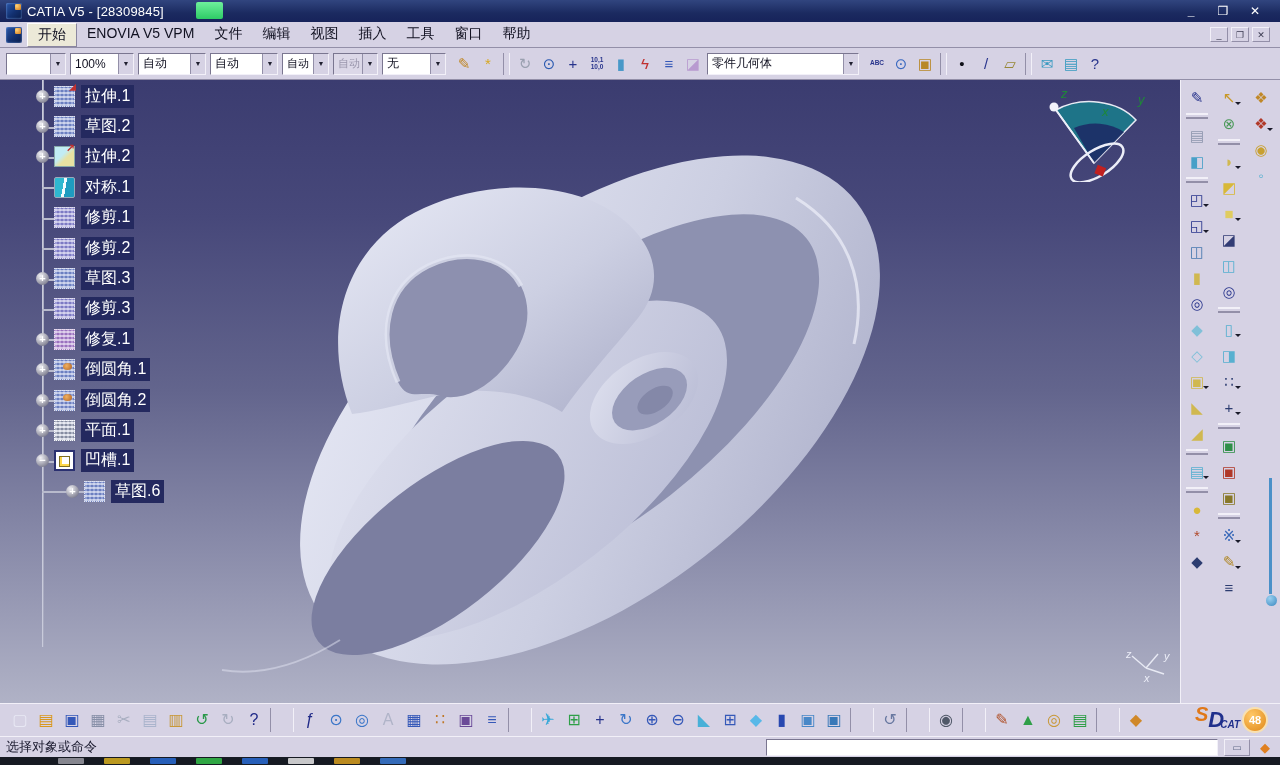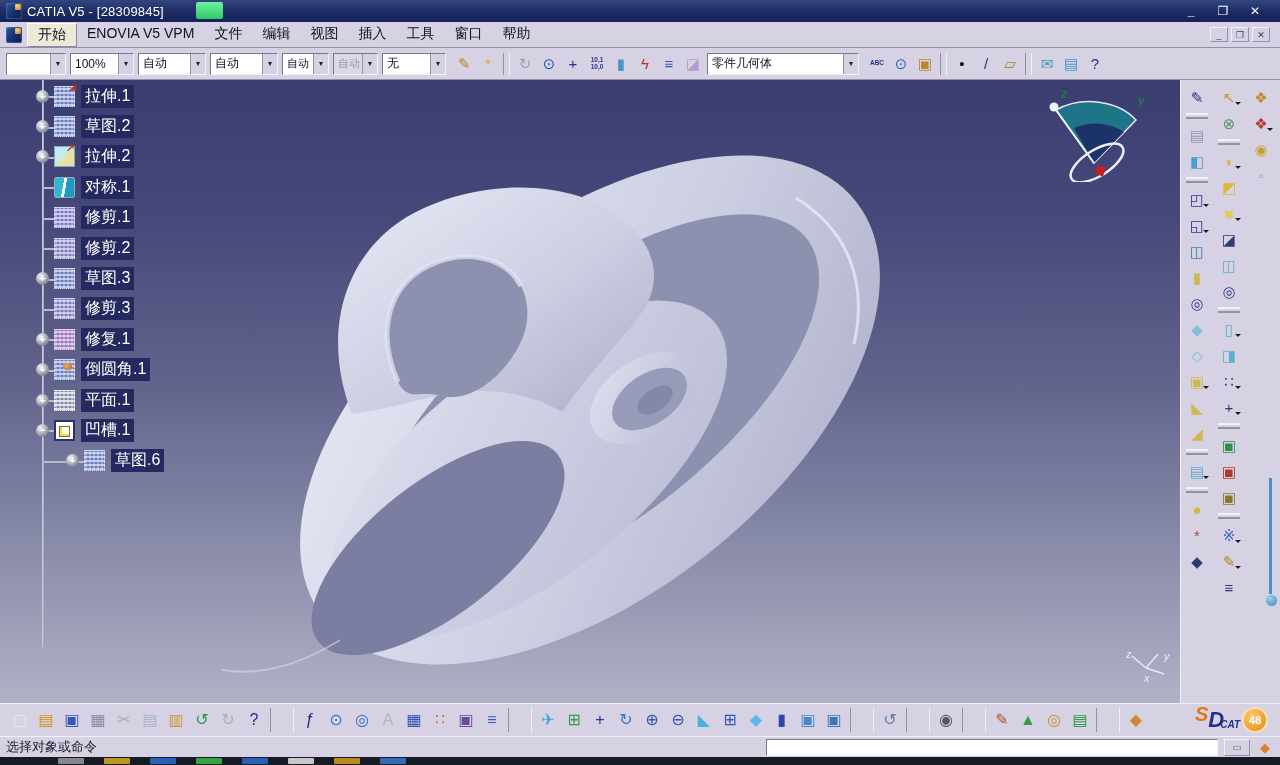--- a/index.html
+++ b/index.html
@@ -340,20 +340,25 @@
         <span class="tico heal"></span>
         <span class="tlabel">修复.1</span>
       </div>
       <div class="trow">
         <span class="texp plus"></span>
         <span class="tico fillet"></span>
         <span class="tlabel">倒圆角.1</span>
       </div>
       <div class="trow">
         <span class="texp plus"></span>
+        <span class="tico fillet"></span>
+        <span class="tlabel">倒圆角.2</span>
+      </div>
+      <div class="trow">
+        <span class="texp plus"></span>
         <span class="tico plane"></span>
         <span class="tlabel">平面.1</span>
       </div>
       <div class="trow">
         <span class="texp minus"></span>
         <span class="tico pocket"></span>
         <span class="tlabel">凹槽.1</span>
       </div>
       <div class="trow indent">
         <span class="texp plus"></span>

